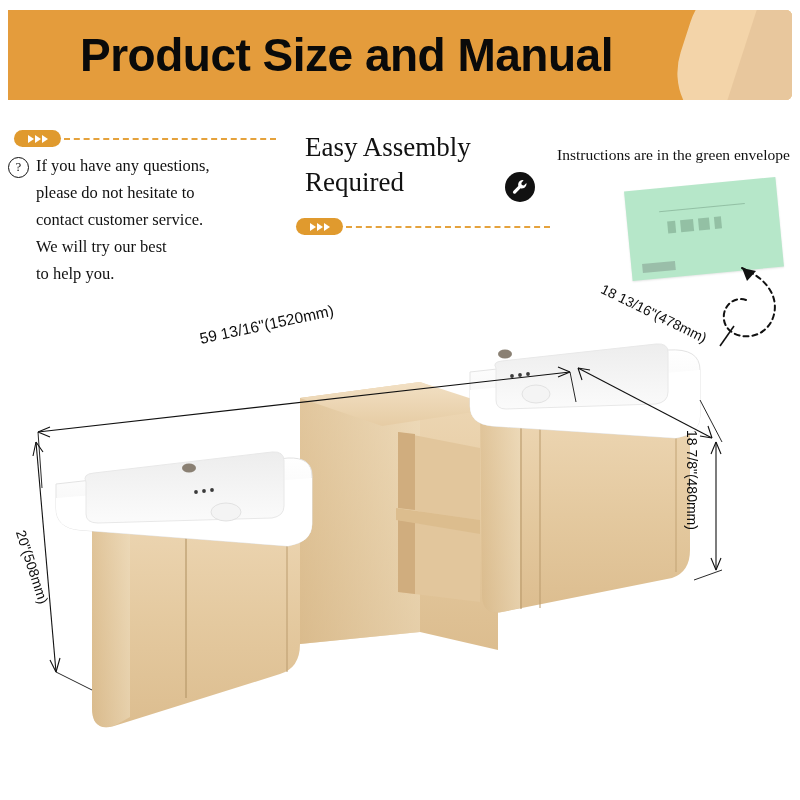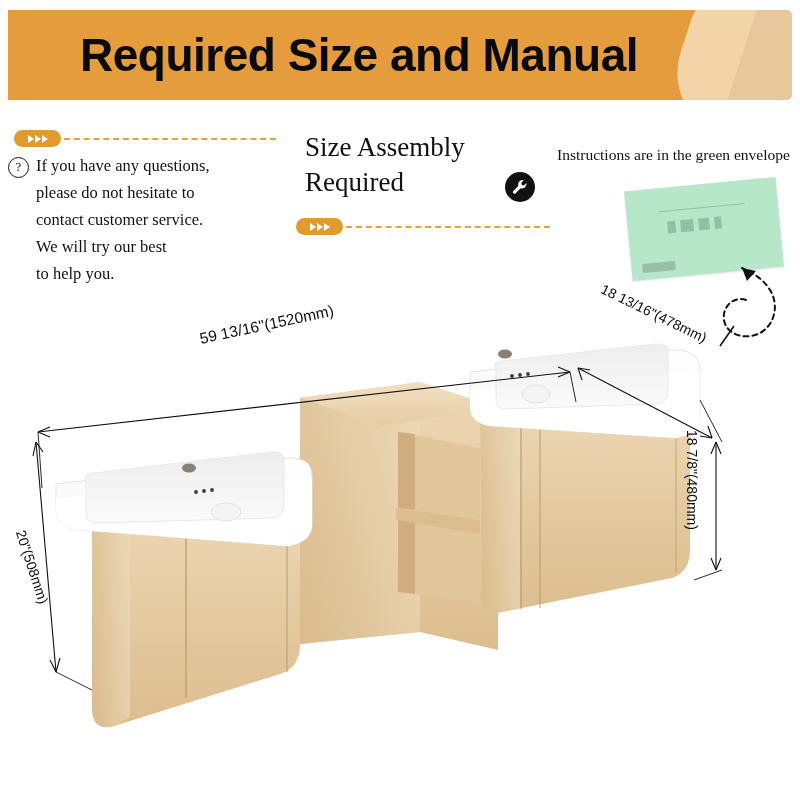--- a/index.html
+++ b/index.html
@@ -148,21 +148,21 @@
   .dim-left{left:28px;top:528px;transform:rotate(72deg);transform-origin:left top;font-size:14px;}
 </style>
 </head>
 <body>
 
 <div class="page">
 
   <div class="banner">
     <div class="banner-gloss"></div>
     <div class="banner-gloss2"></div>
-    <div class="banner-title">Required Size and Manual</div>
+    <div class="banner-title">Product Size and Manual</div>
   </div>
 
   <div class="chev-row" style="left:14px;top:130px;width:262px;">
     <div class="chev-pill">
       <span class="chev"></span>
       <span class="chev"></span>
       <span class="chev"></span>
     </div>
     <div class="dash-rule"></div>
   </div>
@@ -170,21 +170,21 @@
   <div class="q-block">
     <div class="q-icon">?</div>
     <div class="q-text" style="white-space:pre-line;">If you have any questions,
 please do not hesitate to
 contact customer service.
 We will try our best
 to help you.</div>
   </div>
 
   <div class="assembly">
-    <div class="assembly-title">Size Assembly
+    <div class="assembly-title">Easy Assembly
 Required</div>
     <div class="wrench">
       <svg width="18" height="18" viewBox="0 0 18 18" aria-hidden="true">
         <path d="M12.6 2.2a4.6 4.6 0 0 0-5.3 5.8L2.4 12.9a1.6 1.6 0 0 0 2.3 2.3l4.9-4.9a4.6 4.6 0 0 0 5.8-5.3l-2.5 2.5-2.1-.5-.5-2.1z" fill="#ffffff"></path>
       </svg>
     </div>
   </div>
 
   <div class="chev-row" style="left:296px;top:218px;width:254px;">
     <div class="chev-pill">

